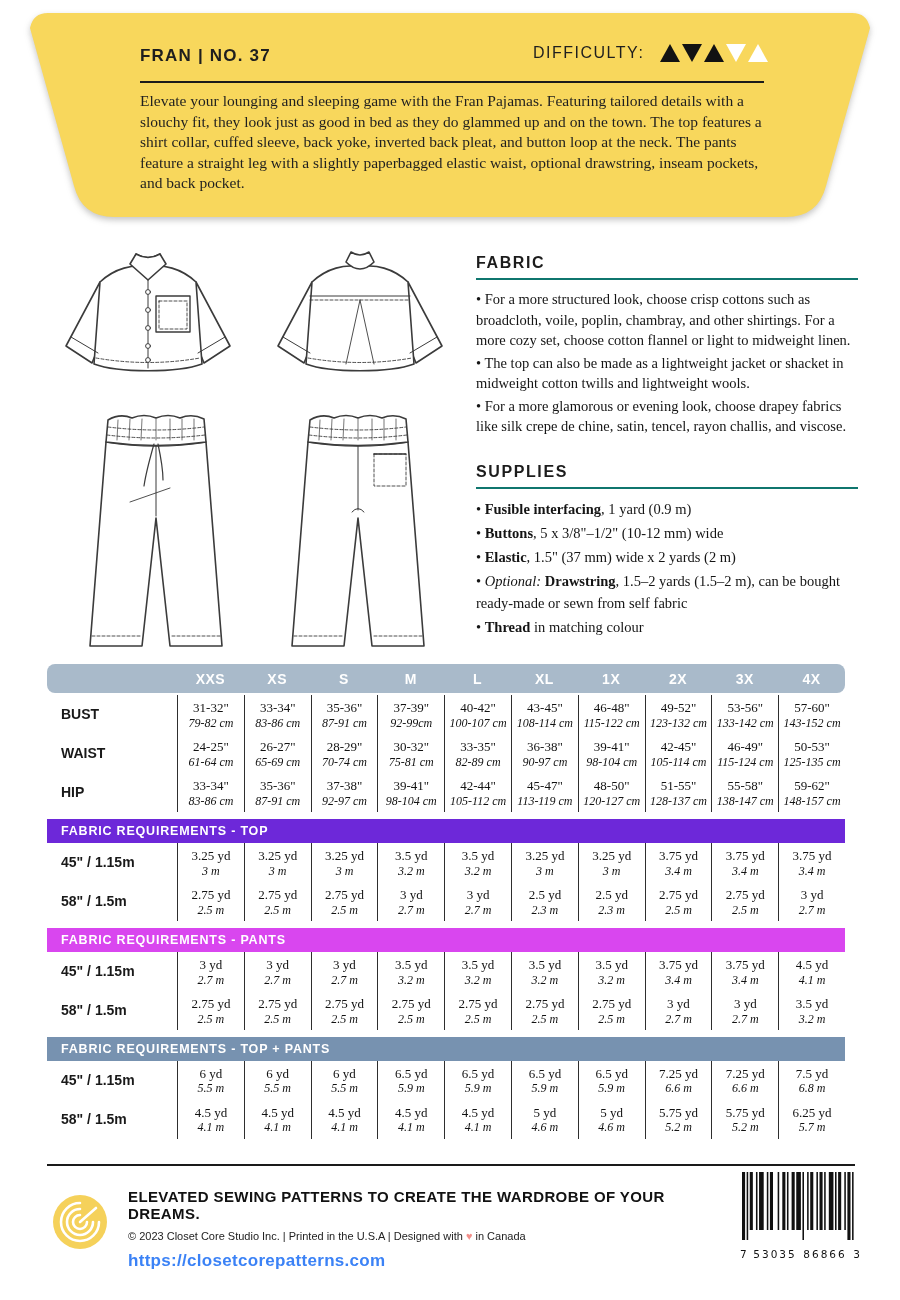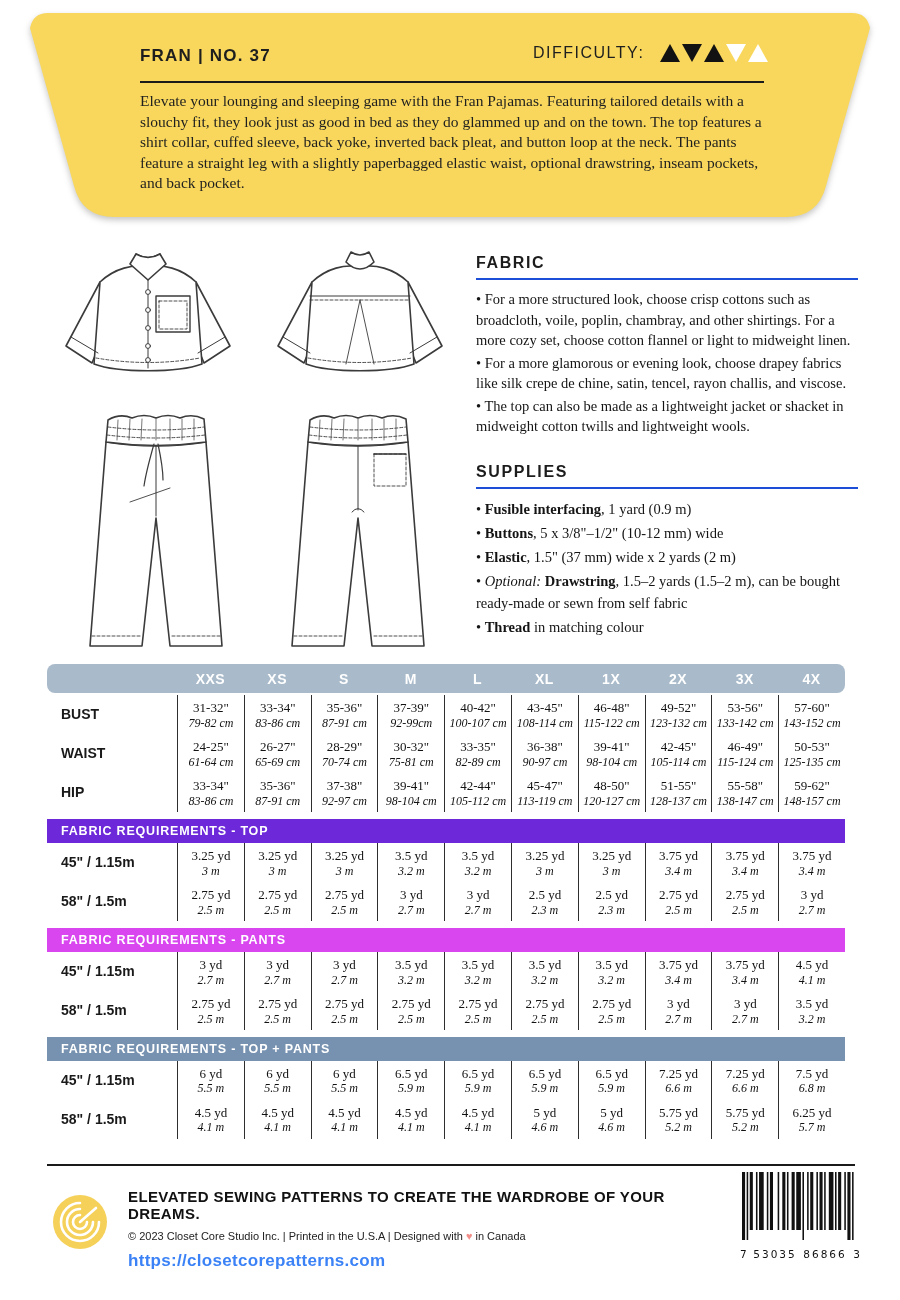--- a/index.html
+++ b/index.html
@@ -22,21 +22,21 @@
   .tri.hollow.up{border-bottom-color:#fff;}
   .tri.hollow.down{border-top-color:#fff;}
 
   
   .flats{position:absolute;left:60px;top:246px;}
   .flats path,.flats rect,.flats circle,.flats line{vector-effect:non-scaling-stroke;}
 
   
   .info-col{position:absolute;left:476px;top:254px;width:382px;}
   .info-col h2{margin:0;padding:0 0 6px 0;font-size:16px;font-weight:bold;letter-spacing:1.6px;
-               border-bottom:2px solid #1d4ed8;color:#1c1c1c;}
+               border-bottom:2px solid #0f766e;color:#1c1c1c;}
   .info-col ul{margin:9px 0 0 0;padding:0;font-family:"Liberation Serif",serif;
                font-size:14.5px;line-height:1.42;color:#141414;}
   .info-col li{list-style:none;margin:0 0 2px 0;}
   .info-col li::before{content:"• ";}
   .supplies-sec{margin-top:26px;}
   .supplies-sec ul{line-height:1.52;}
 
   
   .chart{position:absolute;left:47px;top:664px;width:798px;}
   .t-label{flex:0 0 130px;box-sizing:border-box;padding-left:14px;}
@@ -140,22 +140,22 @@
       <rect x="92" y="44" width="32" height="32" fill="none" stroke-width="0.9" stroke-dasharray="3 2"></rect>
       <path d="M12 226 L60 226 M92 226 L140 226" fill="none" stroke-width="0.9" stroke-dasharray="3 2"></path>
     </g>
   </svg>
 
   <div class="info-col">
     <section class="fabric-sec">
       <h2>FABRIC</h2>
       <ul id="fabric-list">
           <li class="bullet">For a more structured look, choose crisp cottons such as broadcloth, voile, poplin, chambray, and other shirtings. For a more cozy set, choose cotton flannel or light to midweight linen.</li>
+          <li class="bullet">The top can also be made as a lightweight jacket or shacket in midweight cotton twills and lightweight wools.</li>
           <li class="bullet">For a more glamorous or evening look, choose drapey fabrics like silk crepe de chine, satin, tencel, rayon challis, and viscose.</li>
-          <li class="bullet">The top can also be made as a lightweight jacket or shacket in midweight cotton twills and lightweight wools.</li>
         </ul>
     </section>
     <section class="supplies-sec">
       <h2>SUPPLIES</h2>
       <ul id="supplies-list">
           <li class="bullet"><b>Fusible interfacing</b><span>, 1 yard (0.9 m)</span></li>
           <li class="bullet"><b>Buttons</b><span>, 5 x 3/8"–1/2" (10-12 mm) wide</span></li>
           <li class="bullet"><b>Elastic</b><span>, 1.5" (37 mm) wide x 2 yards (2 m)</span></li>
           <li class="bullet"><i>Optional:</i><span> </span><b>Drawstring</b><span>, 1.5–2 yards (1.5–2 m), can be bought ready-made or sewn from self fabric</span></li>
           <li class="bullet"><b>Thread</b><span> in matching colour</span></li>

